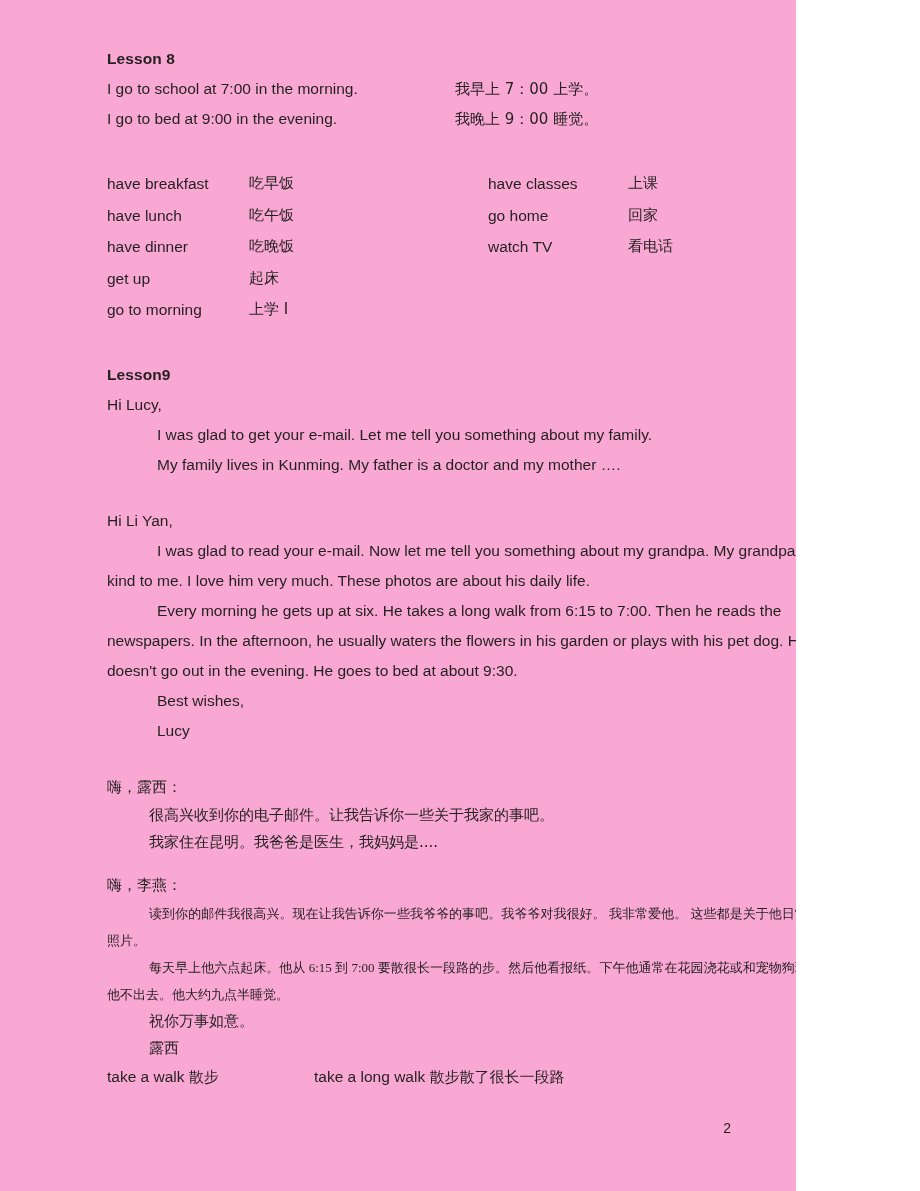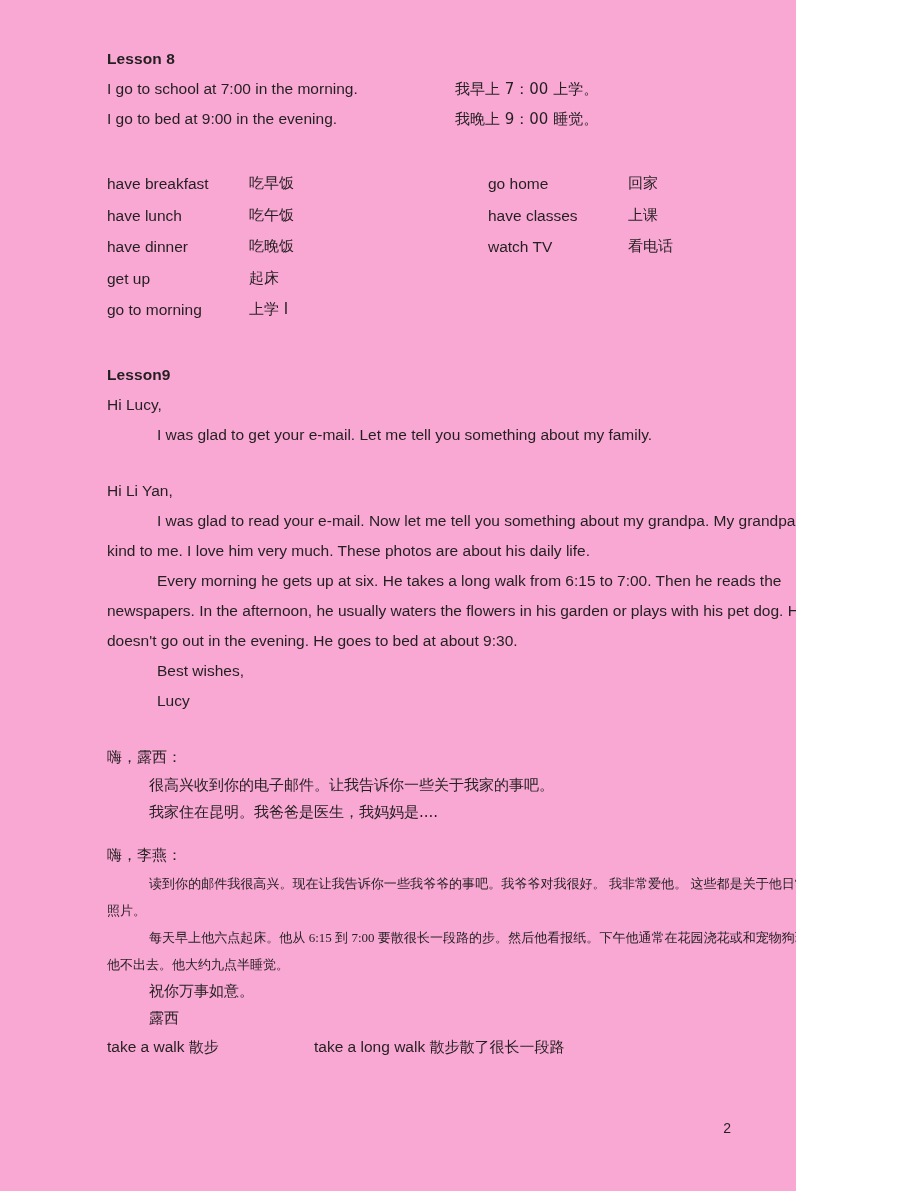--- a/index.html
+++ b/index.html
@@ -157,40 +157,41 @@
           <span class="vocab-cn">起床</span>
         </div>
         <div class="vocab-row">
           <span class="vocab-en wide">go to morning</span>
           <span class="vocab-cn">上学 I</span>
         </div>
       </div>
 
       <div class="vocab-col right">
         <div class="vocab-row">
+          <span class="vocab-en">have classes</span>
+          <span class="vocab-cn">上课</span>
+        </div>
+        <div class="vocab-row">
           <span class="vocab-en">go home</span>
           <span class="vocab-cn">回家</span>
         </div>
         <div class="vocab-row">
-          <span class="vocab-en">have classes</span>
-          <span class="vocab-cn">上课</span>
-        </div>
-        <div class="vocab-row">
           <span class="vocab-en">watch TV</span>
           <span class="vocab-cn">看电话</span>
         </div>
       </div>
     </div>
 
     <div class="spacer-lg"></div>
 
     <div class="heading">Lesson9</div>
 
     <div class="line">Hi Lucy,</div>
     <div class="line indent-1">I was glad to get your e-mail. Let me tell you something about my family.</div>
+    <div class="line indent-1">My family lives in Kunming. My father is a doctor and my mother ….</div>
 
     <div class="spacer-md"></div>
 
     <div class="line">Hi Li Yan,</div>
     <div class="para" style="text-indent:50px;">I was glad to read your e-mail. Now let me tell you something about my grandpa. My grandpa is very kind to me. I love him very much. These photos are about his daily life.</div>
     <div class="para" style="text-indent:50px;">Every morning he gets up at six. He takes a long walk from 6:15 to 7:00. Then he reads the newspapers. In the afternoon, he usually waters the flowers in his garden or plays with his pet dog. He doesn't go out in the evening. He goes to bed at about 9:30.</div>
     <div class="line indent-1">Best wishes,</div>
     <div class="line indent-1">Lucy</div>
 
     <div class="spacer-md"></div>

